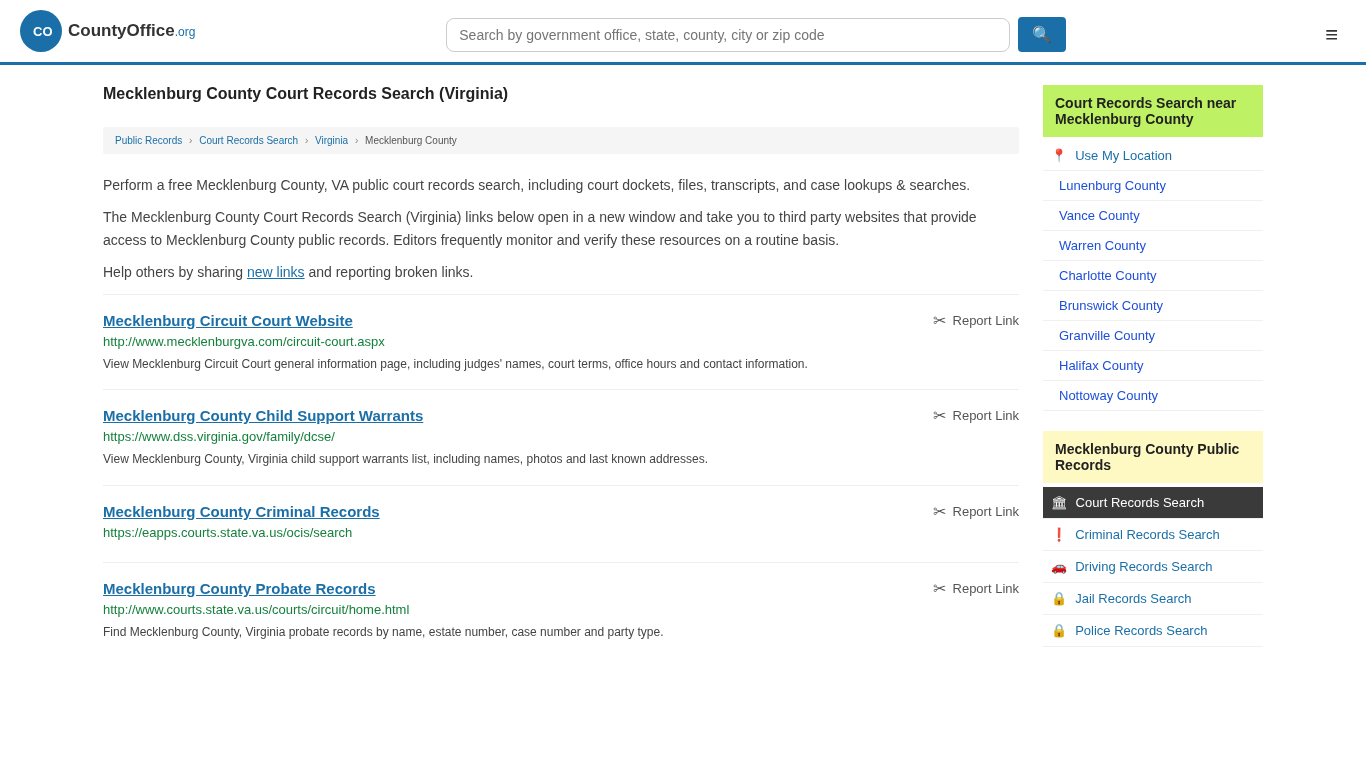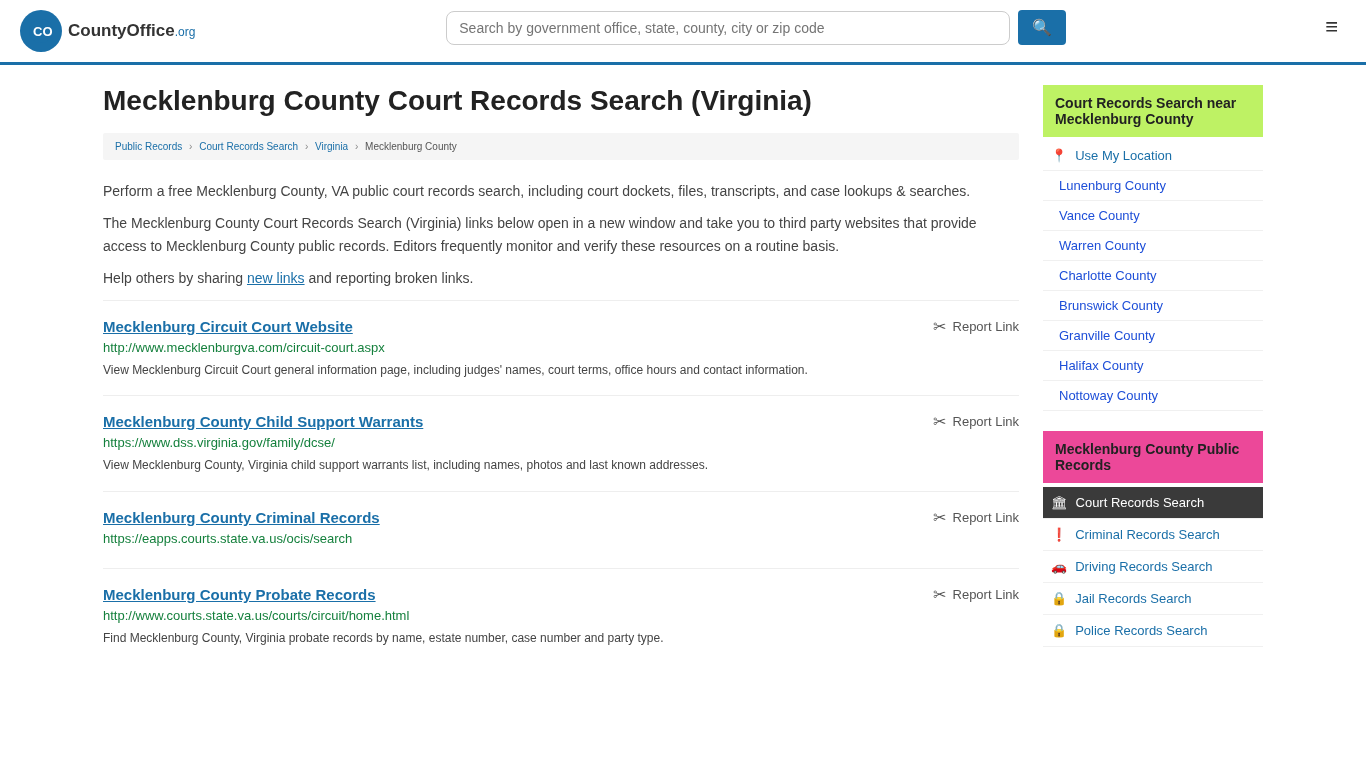--- a/index.html
+++ b/index.html
@@ -4,21 +4,21 @@
   <style>
     * { box-sizing: border-box; margin: 0; padding: 0; }
     body { font-family: Arial, sans-serif; font-size: 14px; color: #333; background: #fff; }
 
     
     .header {
       background: #fff;
       border-bottom: 3px solid #1a6fa8;
       padding: 10px 20px;
       display: flex;
-      align-items: flex-start;
+      align-items: flex-end;
       justify-content: space-between;
     }
     .logo-area {
       display: flex;
       align-items: center;
       gap: 6px;
     }
     .logo-circle {
       width: 42px;
       height: 42px;
@@ -73,24 +73,24 @@
       padding: 20px 20px;
       display: flex;
       gap: 24px;
     }
 
     .content-area {
       flex: 1;
     }
 
     .page-title {
-      font-size: 28px;
+      font-size: 16px;
       font-weight: bold;
       color: #222;
-      margin-bottom: 16px;
+      margin-bottom: 24px;
     }
 
     
     .breadcrumb {
       background: #f5f5f5;
       padding: 8px 12px;
       border-radius: 2px;
       font-size: 10px;
       margin-bottom: 20px;
       color: #555;
@@ -184,21 +184,21 @@
       font-size: 13px;
       color: #555;
       flex-shrink: 0;
     }
     .sidebar-link.use-location {
       color: #1a6fa8;
     }
 
     
     .sidebar-records-header {
-      background: #ec4899;
+      background: #fef9c3;
       padding: 10px 12px;
       font-size: 14px;
       font-weight: bold;
       color: #222;
       margin-bottom: 4px;
     }
     .sidebar-record-item {
       display: flex;
       align-items: center;
       gap: 8px;

